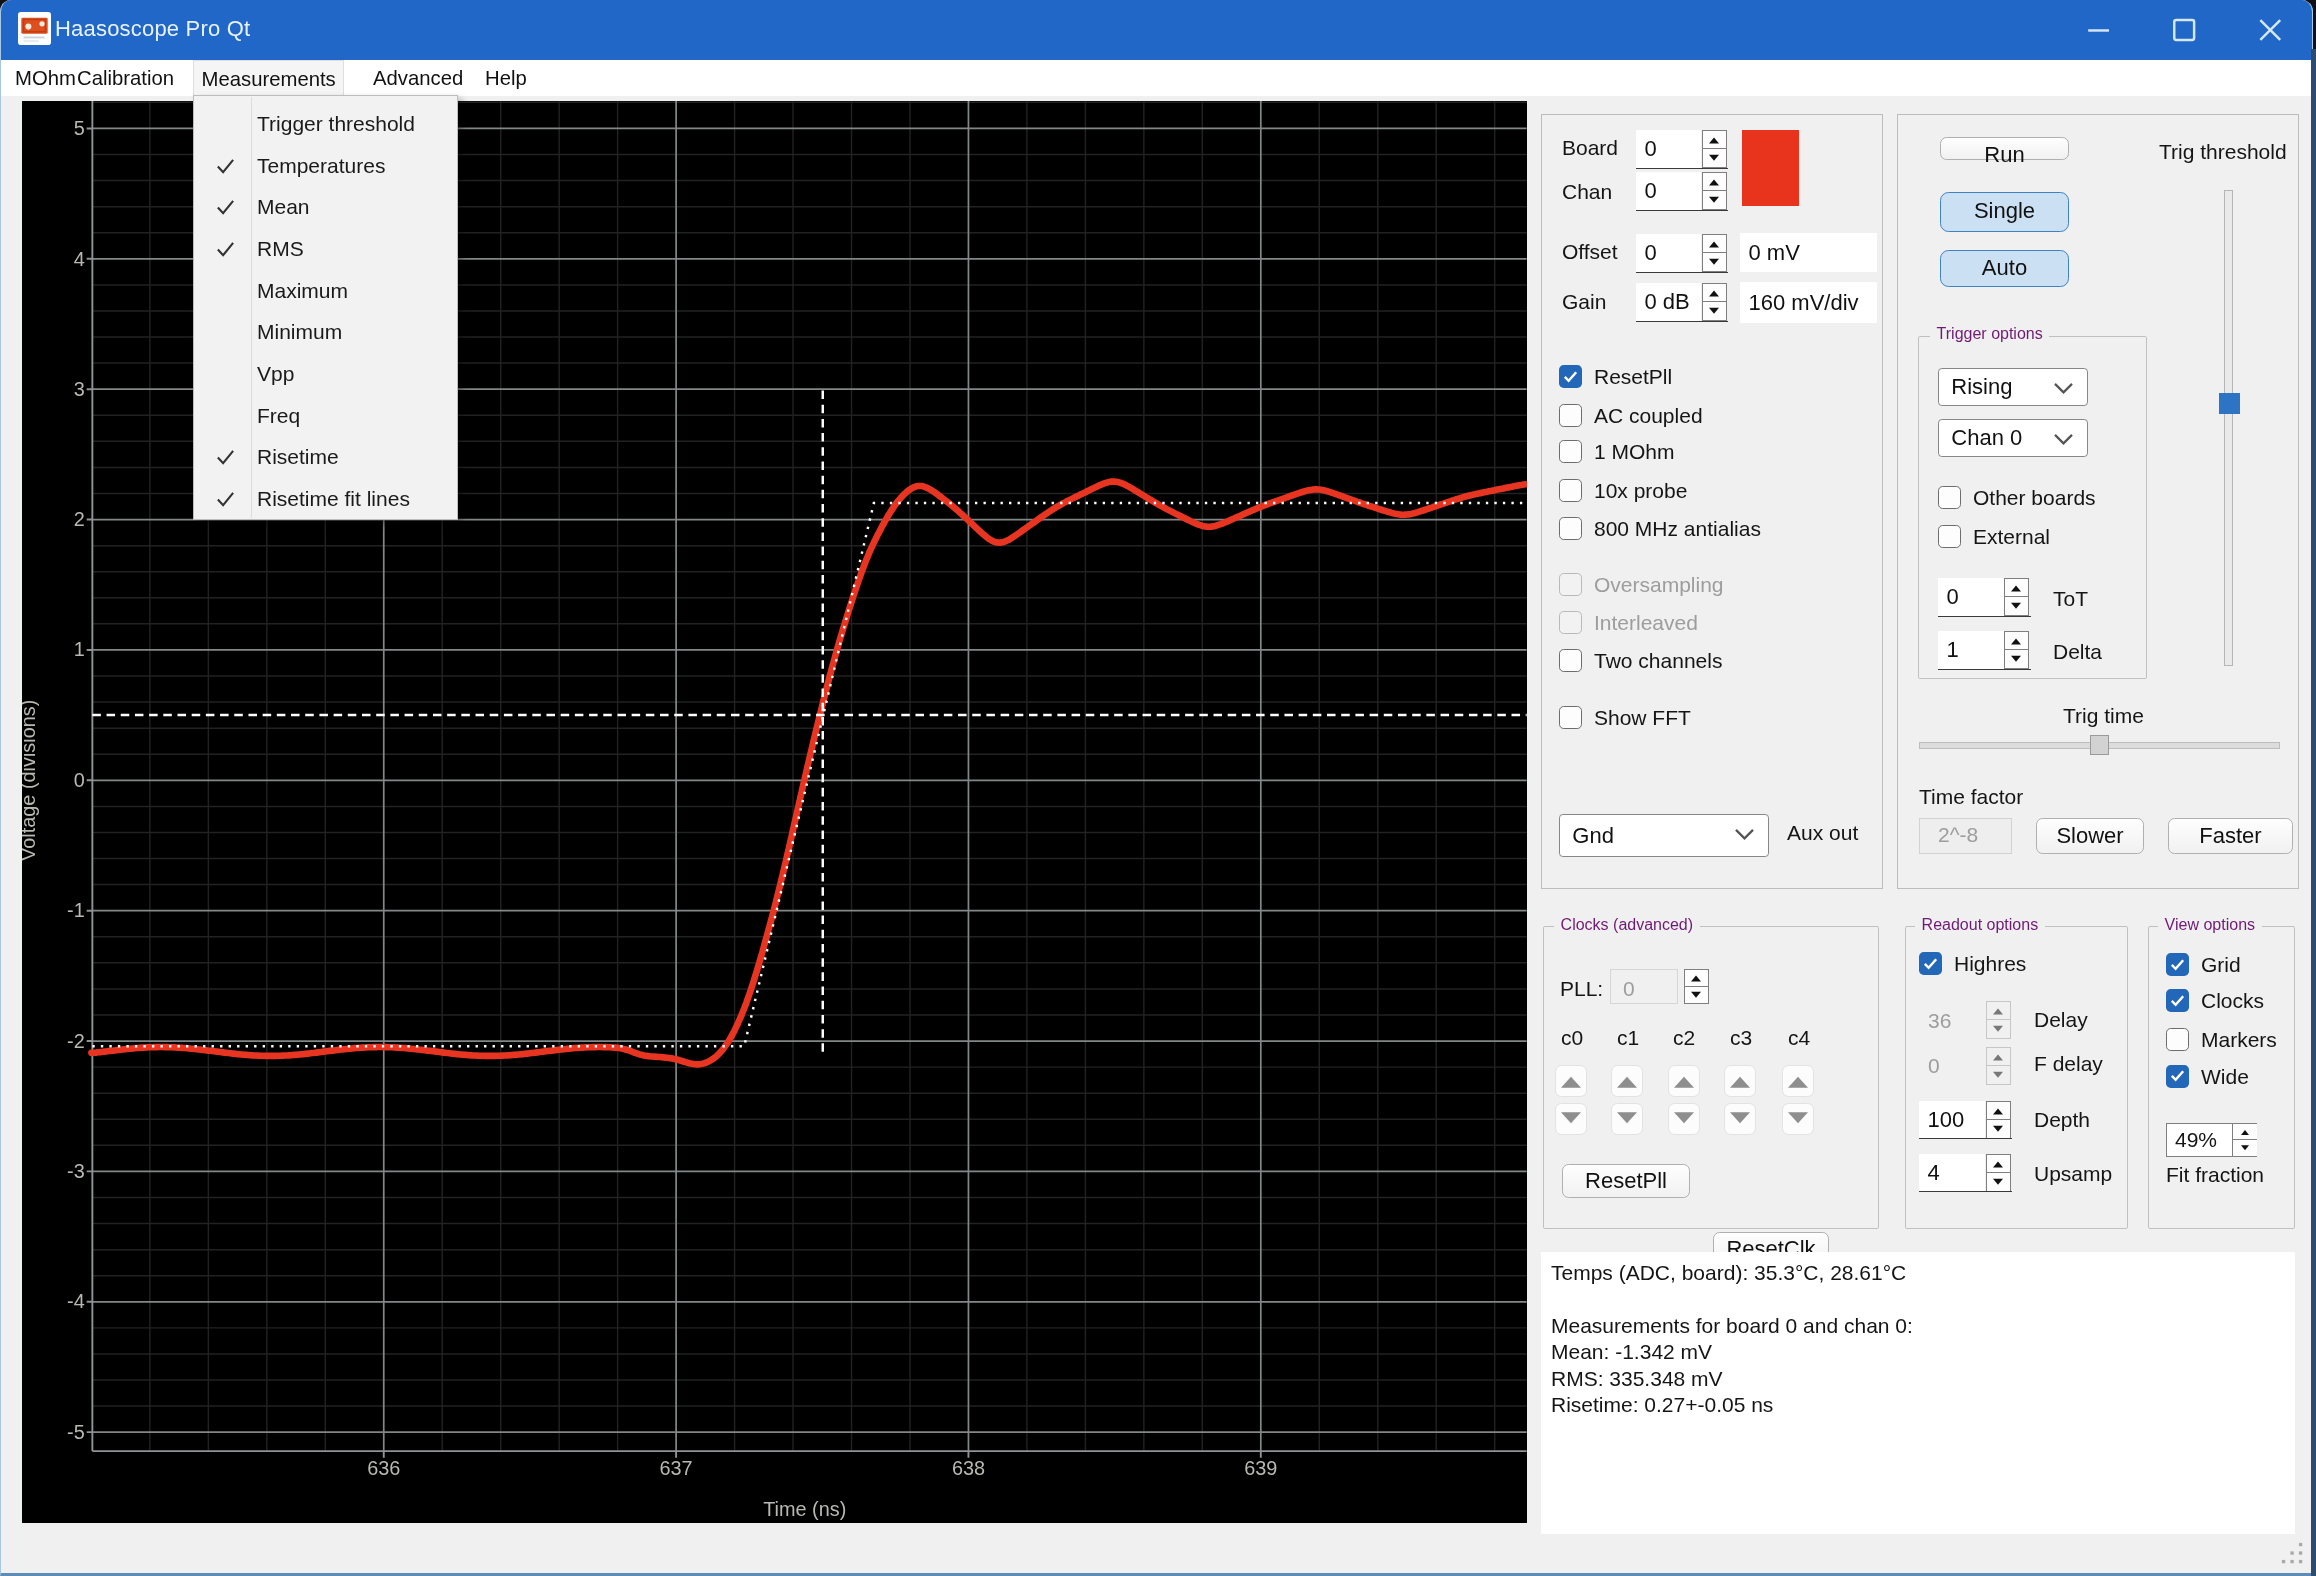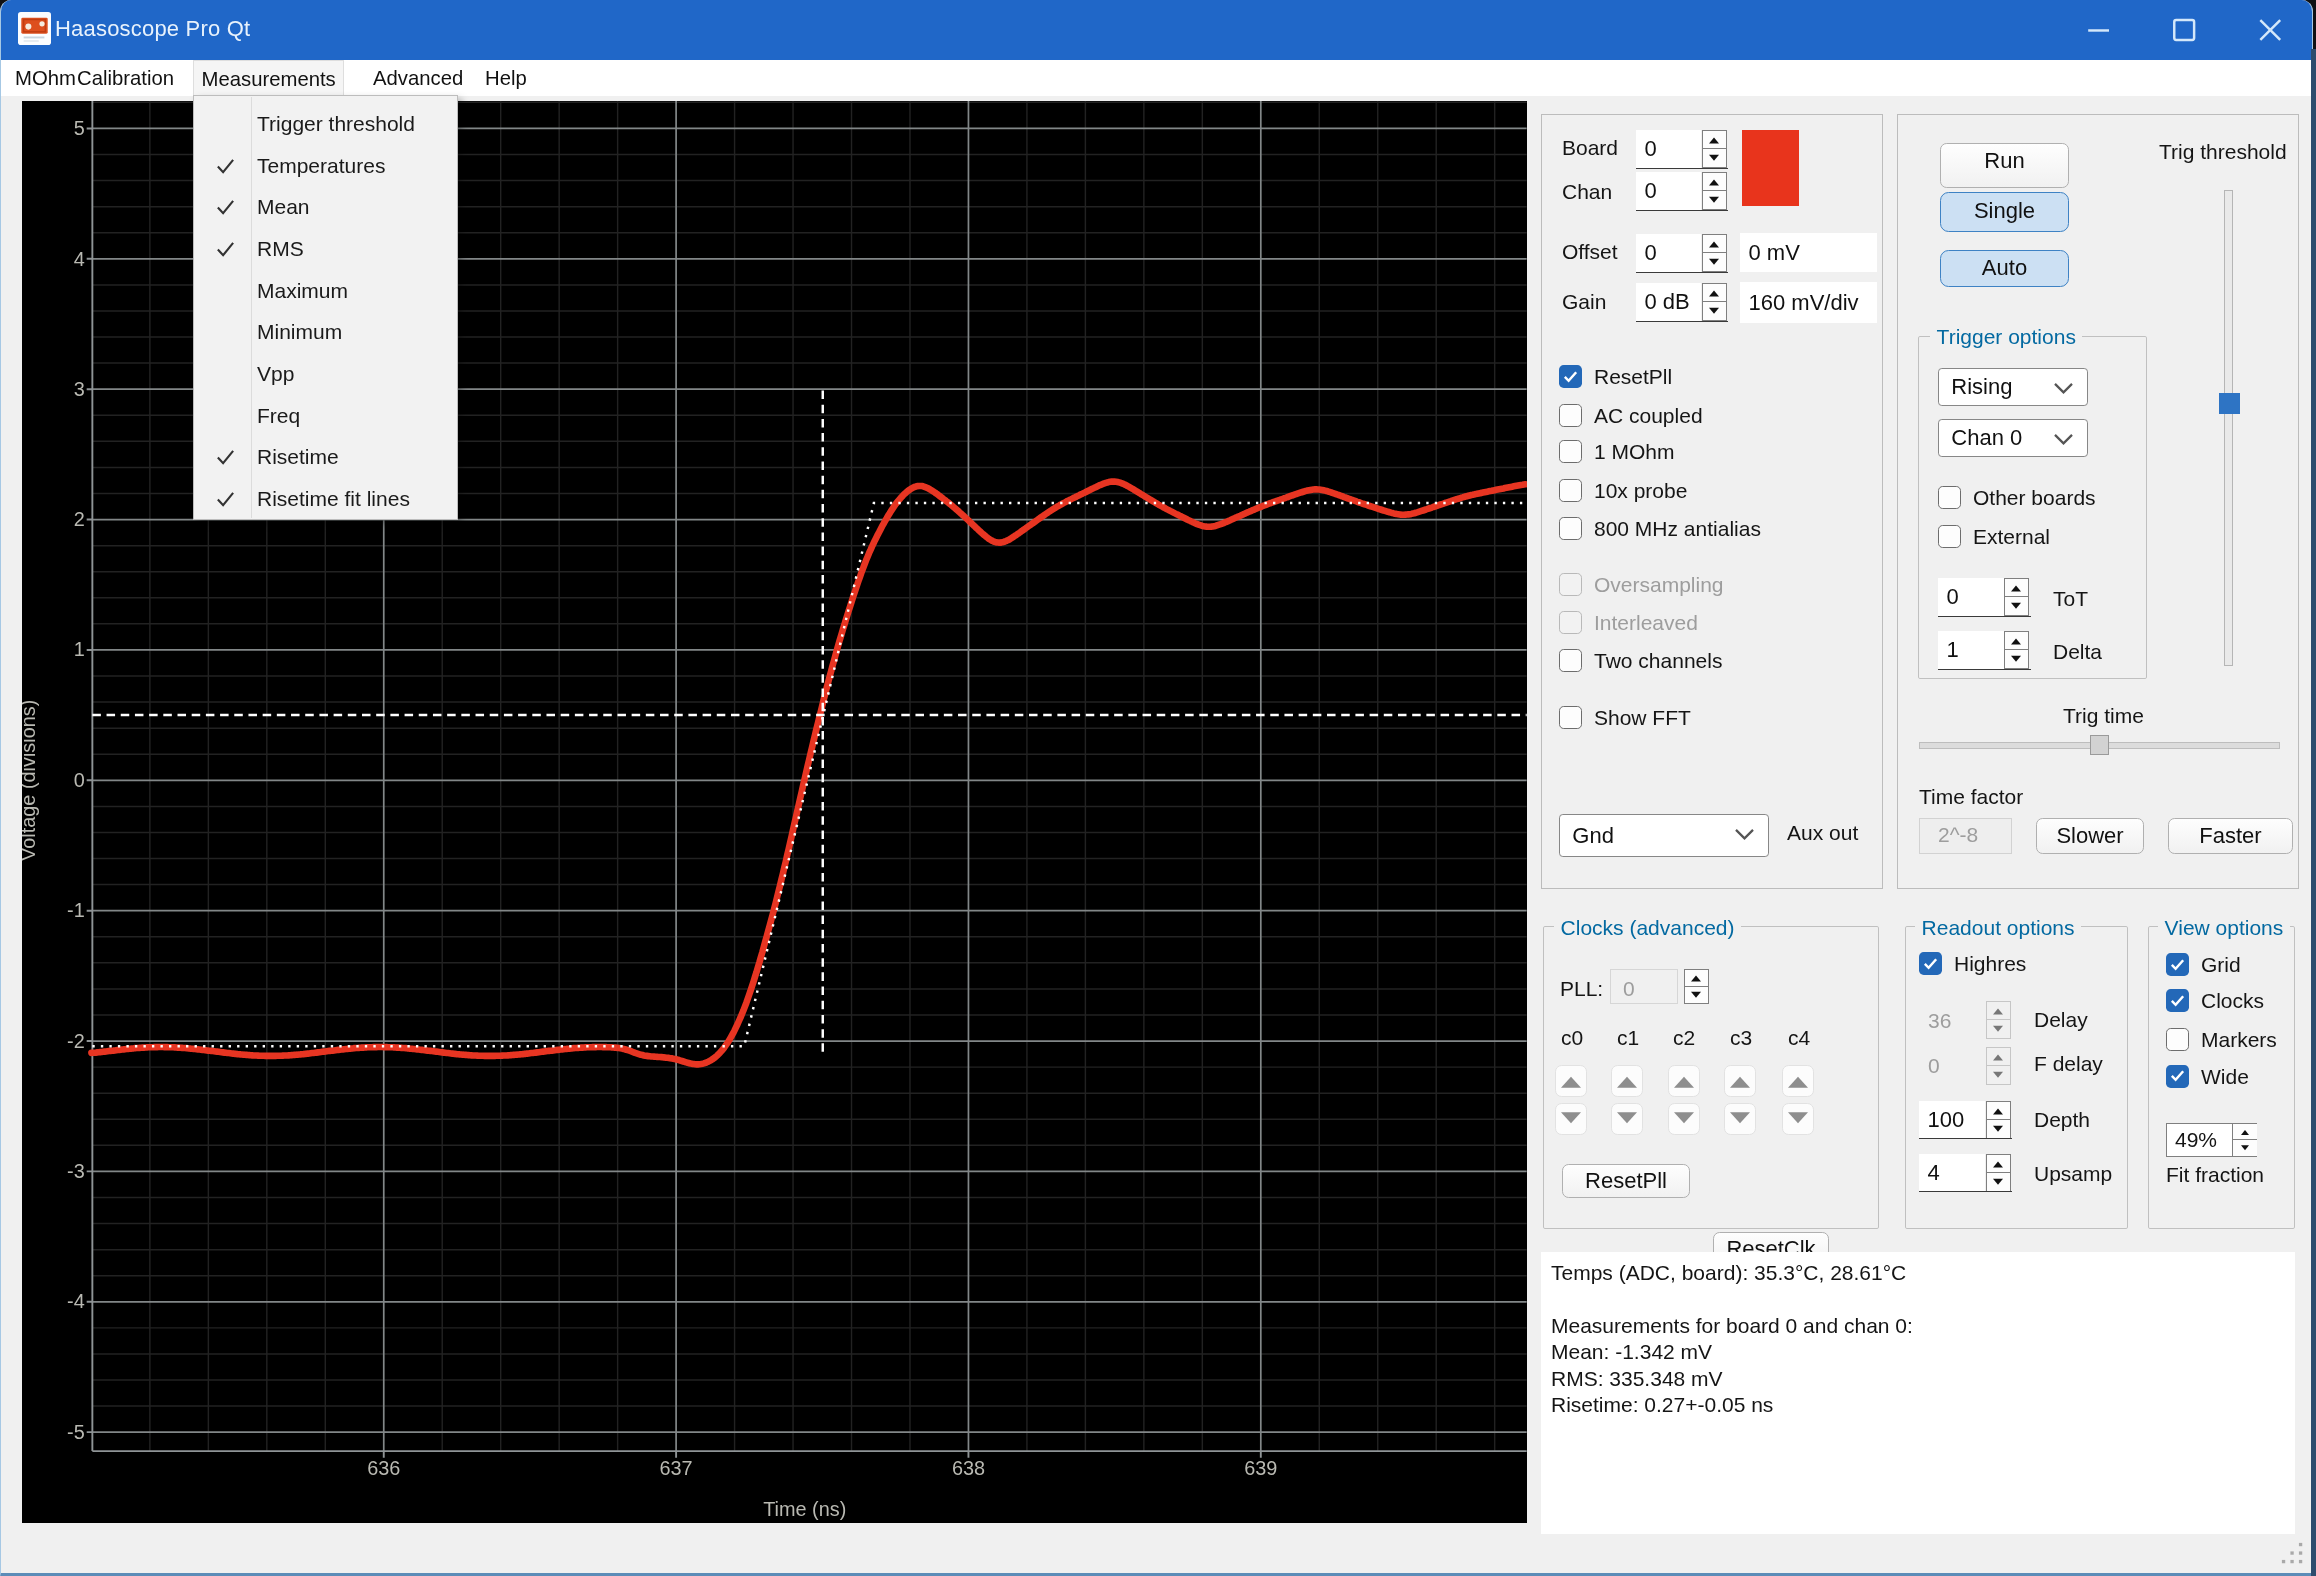--- a/index.html
+++ b/index.html
@@ -5,21 +5,21 @@
 .abs{position:absolute}
 #win{position:absolute;left:0;top:0;width:2313px;height:1577px;background:#f0f0f0;border-radius:11.4px 11.4px 0 0;overflow:hidden;border-left:1.9px solid #a6c8e4;border-right:1.9px solid #a6c8e4;border-bottom:4.7px solid #5c8cb8}
 #rstrip{position:absolute;right:0;top:49px;width:4.7px;height:1527px;background:#2d4c6d}
 #title{position:absolute;left:0;top:0;width:2313px;height:60px;background:#2067c8}
 #title .t{position:absolute;left:54px;top:16px;font-size:22px;color:#e8f2fc;letter-spacing:0.2px}
 #icon{position:absolute;left:17px;top:12.3px;width:33px;height:33px;background:#fbfdff;border-radius:2.8px}
 #menubar{position:absolute;left:0;top:60px;width:2313px;height:36px;background:#ffffff}
 .mi{position:absolute;top:0;height:36px;line-height:36px;font-size:20.3px;color:#111}
 #plot{position:absolute;left:21px;top:101px;width:1505px;height:1422px;background:#000}
 .lbl{position:absolute;font-size:21px;color:#151515;white-space:nowrap;line-height:23px}
-.glabel{position:absolute;font-size:21px;color:#0369a1;background:#f0f0f0;padding:0 6.6px;white-space:nowrap}
+.glabel{position:absolute;font-size:16px;color:#701a75;background:#f0f0f0;padding:0 6.6px;white-space:nowrap}
 .frame{position:absolute;border:0.9px solid #bcbcbc}
 .gbox{position:absolute;border:0.9px solid #c0c0c0;border-radius:1.9px}
 .btn{position:absolute;background:linear-gradient(#fefefe,#f1f1f1);border:0.9px solid #b0b0b0;border-radius:6.6px;font-size:22px;color:#111;text-align:center}
 .btnb{position:absolute;background:#cce0f3;border:1.9px solid #3e82c4;border-radius:8.5px;font-size:22px;color:#111;text-align:center}
 .cb{position:absolute;width:23px;height:23px;border:1.9px solid #6d6d6d;border-radius:4.7px;background:#fdfdfd}
 .cbon{position:absolute;width:23px;height:23px;border-radius:4.7px;background:#2368b8}
 .cbdis{position:absolute;width:23px;height:23px;border:1.9px solid #b9b9b9;border-radius:4.7px;background:#f2f2f2}
 .ldis{color:#9d9d9d}
 .combo{position:absolute;background:#fff;border:0.9px solid #878787;border-radius:3.8px;font-size:22px;color:#111}
 .combo span{position:absolute;left:12.3px;top:50%;transform:translateY(-50%)}
@@ -229,21 +229,21 @@
     </div>
 <div class="btn" style="left:1561px;top:1164px;width:128px;height:34px;line-height:32px">ResetPll</div>
 <div class="btn" style="left:1712px;top:1232px;width:116px;height:34px;line-height:32px">ResetClk</div>
 <div class="abs" style="left:1540px;top:1252px;width:754px;height:282px;background:#fff"></div>
 <div class="lbl" style="left:1550px;top:1261px;">Temps (ADC, board): 35.3°C, 28.61°C</div>
 <div class="lbl" style="left:1550px;top:1314px;">Measurements for board 0 and chan 0:</div>
 <div class="lbl" style="left:1550px;top:1340px;">Mean: -1.342 mV</div>
 <div class="lbl" style="left:1550px;top:1367px;">RMS: 335.348 mV</div>
 <div class="lbl" style="left:1550px;top:1393px;">Risetime: 0.27+-0.05 ns</div>
 <div class="frame" style="left:1896px;top:114px;width:402px;height:775px"></div>
-<div class="btn" style="left:1939px;top:143px;width:129px;height:45px;line-height:33px">Run</div>
+<div class="btn" style="left:1939px;top:137px;width:129px;height:23px;line-height:33px">Run</div>
 <div class="btnb" style="left:1939px;top:192px;width:129px;height:40px;line-height:36px">Single</div>
 <div class="btnb" style="left:1939px;top:250px;width:129px;height:37px;line-height:33px">Auto</div>
 <div class="lbl" style="left:2158px;top:140px;">Trig threshold</div>
 <div class="abs" style="left:2223px;top:190px;width:8.5px;height:476px;background:#e9e9e9;border:0.9px solid #b5b5b5"></div>
 <div class="abs" style="left:2218px;top:393px;width:21px;height:21px;background:#2e74c4"></div>
 <div class="gbox" style="left:1917px;top:336px;width:229px;height:343px"></div>
 <div class="glabel" style="left:1929px;top:325px">Trigger options</div>
 <div class="combo" style="left:1937px;top:368px;width:150px;height:38px">
       <span>Rising</span>
       <svg style="position:absolute;right:13.2px;top:13.2px" width="21" height="12.3" viewBox="0 0 22 13">

